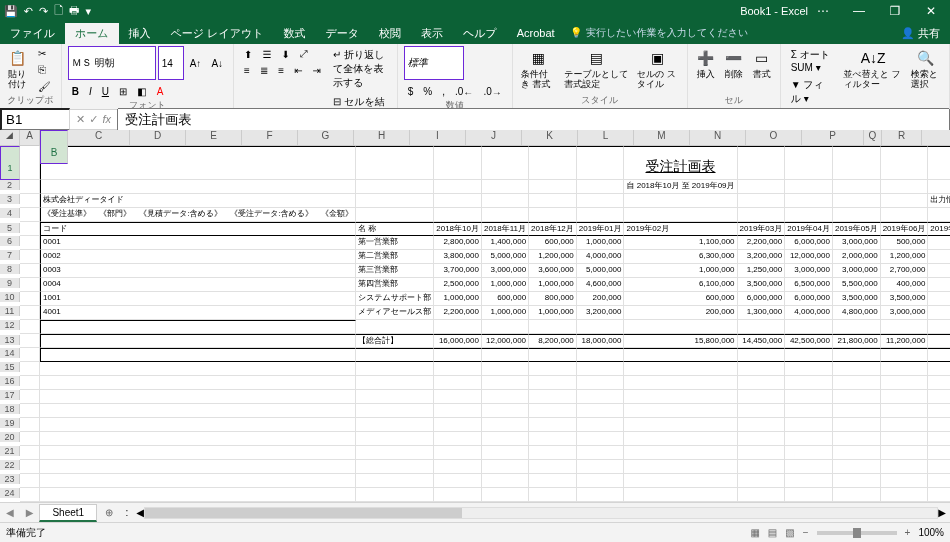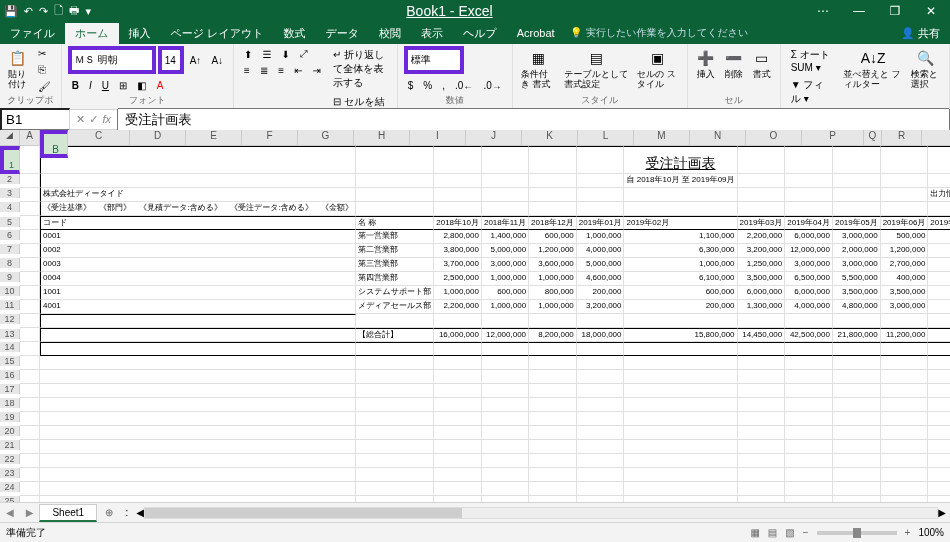--- a/index.html
+++ b/index.html
@@ -1,41 +1,41 @@
 <!DOCTYPE html>
 <html><head>
 <meta charset="utf-8">
 <style>
 * { margin: 0; padding: 0; box-sizing: border-box; font-family: "Meiryo UI", "MS PGothic", sans-serif; }
 body { background: #fff; width: 950px; height: 542px; overflow: hidden; font-size: 11px; }
 
 .titlebar { background: #0c6136; height: 22px; display: flex; align-items: center; color: #fff; padding: 0 4px; }
 .titlebar .qat { display: flex; gap: 6px; align-items: center; }
 .titlebar .qat span { font-size: 11px; cursor: pointer; }
-.titlebar .title { flex: 1; text-align: center; font-size: 14px; text-decoration: underline; }
+.titlebar .title { flex: 1; text-align: right; font-size: 11px; }
 .titlebar .winbtns { display: flex; gap: 6px; }
 .titlebar .winbtns span { width: 30px; text-align: center; cursor: pointer; font-size: 12px; }
 
 .tabs { background: #0c6136; height: 22px; display: flex; align-items: center; color: #fff; font-size: 11px; }
 .tabs .tab { padding: 3px 10px; cursor: pointer; }
 .tabs .tab.active { background: #f3f3f3; color: #217346; }
 .tabs .tellme { color: #cde; padding: 3px 6px; font-size: 10px; }
 .tabs .spacer { flex: 1; }
 .tabs .share { padding: 3px 10px; cursor: pointer; }
 
 .ribbon { background: #f3f3f3; height: 66px; border-bottom: 1px solid #d4d4d4; display: flex; font-size: 10px; }
 .rgroup { border-right: 1px solid #e0e0e0; padding: 2px 6px; display: flex; flex-direction: column; justify-content: space-between; }
 .rgroup .lbl { text-align: center; color: #666; font-size: 9px; }
 .rgroup .ctrls { display: flex; gap: 4px; align-items: flex-start; flex: 1; }
 .bigbtn { display: flex; flex-direction: column; align-items: center; gap: 2px; cursor: pointer; padding: 2px; }
 .bigbtn .ico { width: 20px; height: 20px; display: flex; align-items: center; justify-content: center; font-size: 14px; }
 .bigbtn .t { font-size: 9px; line-height: 1.1; }
 .stack { display: flex; flex-direction: column; gap: 1px; }
 .smallrow { display: flex; gap: 2px; align-items: center; }
-.sel { border: 4px solid #6d28d9; background: #fff; padding: 10px 3px; height: 28px; font-size: 10px; }
+.sel { border: 1px solid #6d28d9; background: #fff; padding: 16px 3px; height: 28px; font-size: 10px; }
 .btn { border: 1px solid transparent; padding: 1px 3px; cursor: pointer; font-size: 10px; }
 
 .fxbar { height: 20px; border-bottom: 1px solid #d4d4d4; display: flex; align-items: center; font-size: 11px; }
 .namebox { width: 70px; border-right: 1px solid #d4d4d4; padding: 2px 4px; }
 .fxicons { display: flex; gap: 4px; padding: 0 6px; color: #888; }
 .fxinput { flex: 1; padding: 2px 6px; }
 
 .gridwrap { position: relative; height: 372px; overflow: auto; background: #fff; }
 .colhdrs { display: flex; position: sticky; top: 0; background: #e6e6e6; border-bottom: 1px solid #ccc; height: 16px; font-size: 10px; }
 .rowhdr { width: 20px; min-width: 20px; background: #e6e6e6; border-right: 1px solid #ccc; text-align: center; font-size: 9px; color: #555; }
@@ -164,21 +164,21 @@
       <div class="stack">
         <span class="btn">↵ <span>折り返して全体を表示する</span></span>
         <span class="btn">⊟ <span>セルを結合して中央揃え</span> ▾</span>
       </div>
     </div>
     <div class="lbl">配置</div>
   </div>
 
   <div class="rgroup">
     <div class="ctrls stack">
-      <input class="sel" style="width: 60px;" value="標準">
+      <input class="sel" style="width: 60px; font-style: italic;" value="標準">
       <div class="smallrow">
         <span class="btn">$</span>
         <span class="btn">%</span>
         <span class="btn">,</span>
         <span class="btn">.0←</span>
         <span class="btn">.0→</span>
       </div>
     </div>
     <div class="lbl">数値</div>
   </div>

